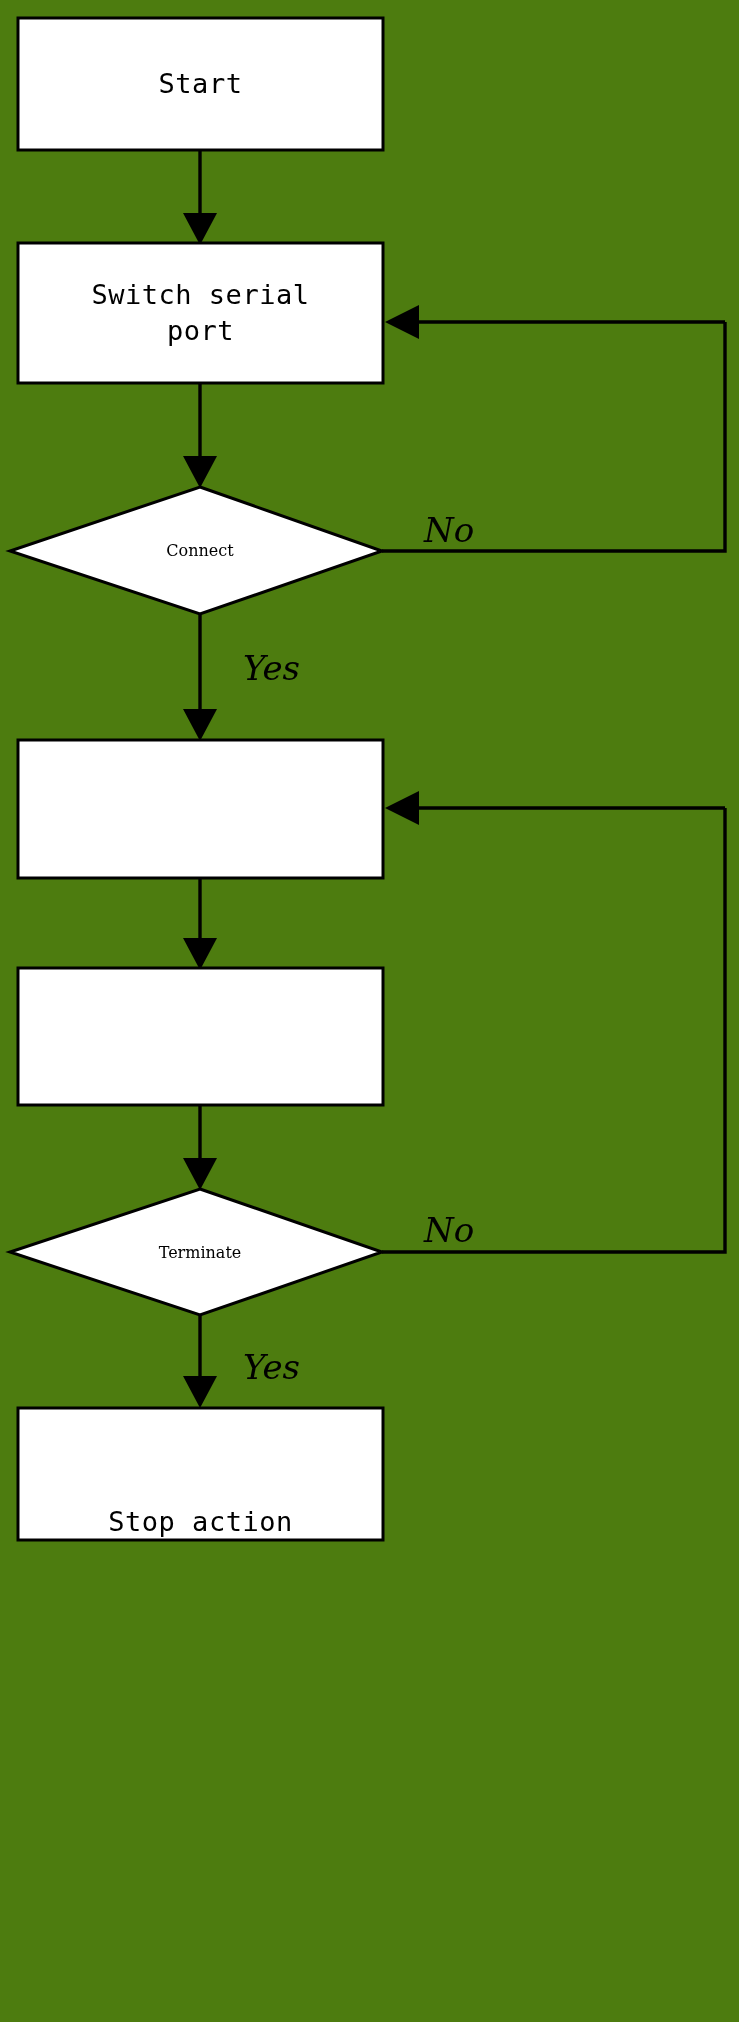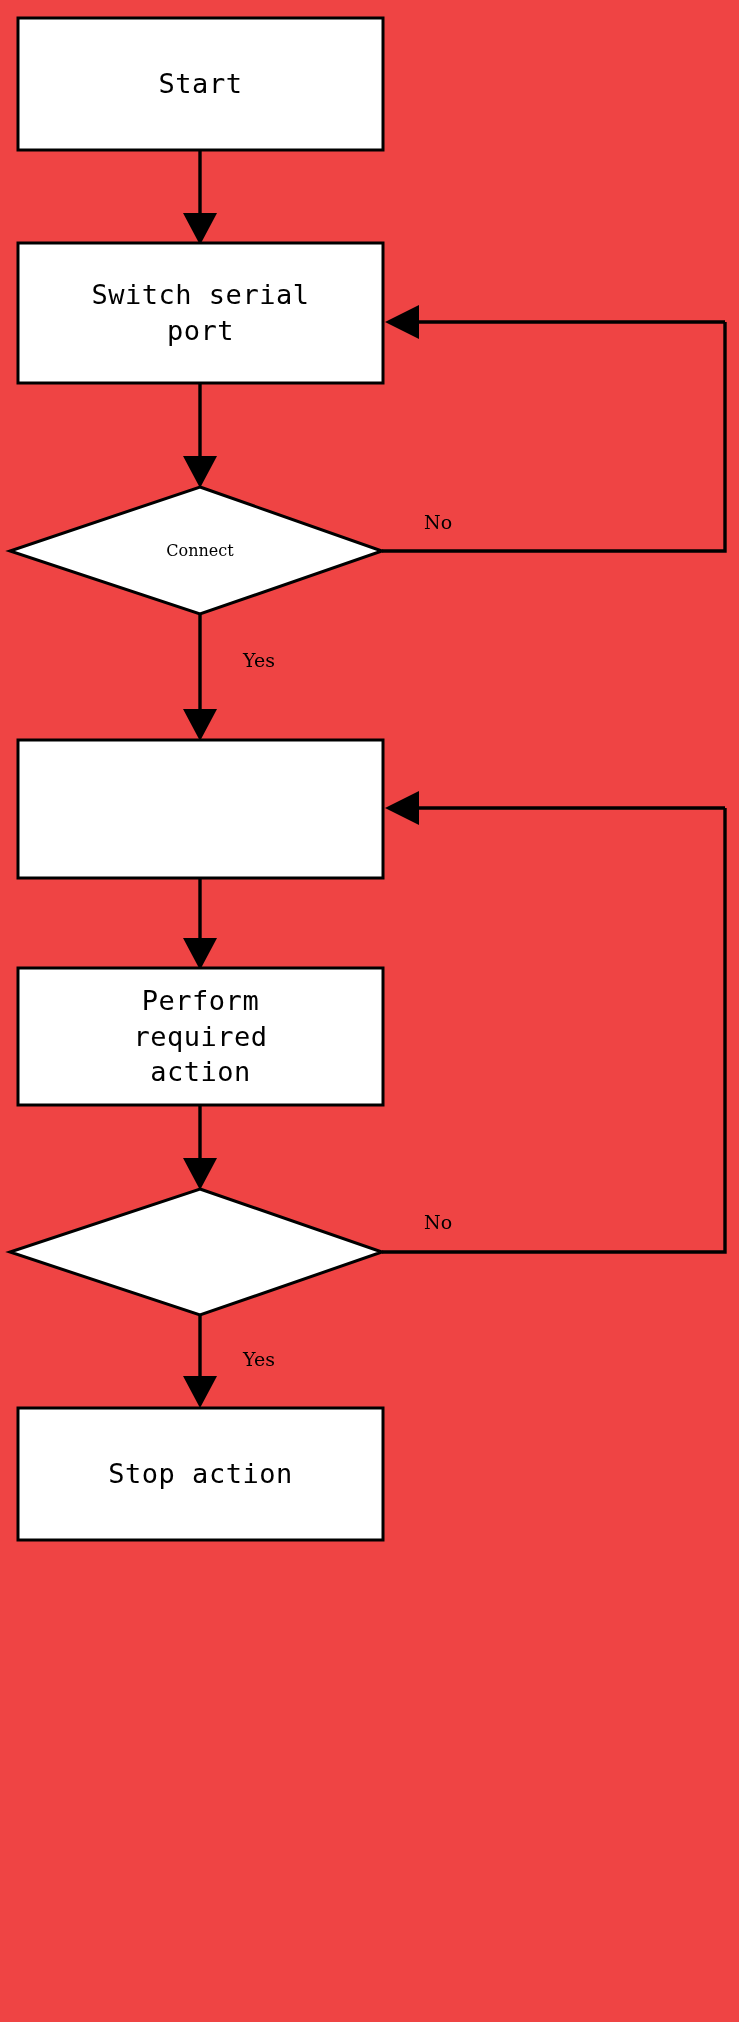--- a/index.html
+++ b/index.html
@@ -8,21 +8,21 @@
     padding: 0;
     background: #ffffff;
   }
   body {
     font-family: "DejaVu Serif", serif;
   }
   #canvas {
     position: relative;
     width: 739px;
     height: 2022px;
-    background: #ef4444;
+    background: #4d7c0f;
     overflow: hidden;
   }
   #flow-svg {
     position: absolute;
     left: 0;
     top: 0;
     width: 739px;
     height: 2022px;
   }
   .node-shape {
@@ -70,24 +70,25 @@
     color: #000000;
     font-family: "DejaVu Serif", serif;
     font-size: 16px;
     line-height: 1.2;
     pointer-events: none;
   }
   .edge-label {
     position: absolute;
     color: #000000;
     font-family: "DejaVu Serif", serif;
-    font-size: 19px;
+    font-size: 34px;
     line-height: 1;
     white-space: nowrap;
     pointer-events: none;
+    font-style: italic;
   }
 </style>
 </head>
 <body>
 
 <div id="canvas">
 
   <svg id="flow-svg" viewBox="0 0 739 2022">
 
     <g>
@@ -142,26 +143,24 @@
   </svg>
 
   <div class="node-label" style="left:18px; top:18px; width:365px; height:132px;">Start</div>
 
   <div class="node-label" style="left:18px; top:243px; width:365px; height:140px;">Switch serial
 port</div>
 
   <div class="diamond-label" style="left:40px; top:520px; width:320px; height:62px;">Connect</div>
 
 
-  <div class="node-label" style="left:18px; top:968px; width:365px; height:137px;">Perform
-required
-action</div>
 
+  <div class="diamond-label" style="left:40px; top:1222px; width:320px; height:62px;">Terminate</div>
 
-  <div class="node-label" style="left:18px; top:1408px; width:365px; height:132px;">Stop action</div>
+  <div class="node-label" style="left:18px; top:1456px; width:365px; height:132px;">Stop action</div>
 
   <div class="edge-label" style="left:424px; top:513px;">No</div>
 
   <div class="edge-label" style="left:243px; top:651px;">Yes</div>
 
   <div class="edge-label" style="left:424px; top:1213px;">No</div>
 
   <div class="edge-label" style="left:243px; top:1350px;">Yes</div>
 
 </div>

